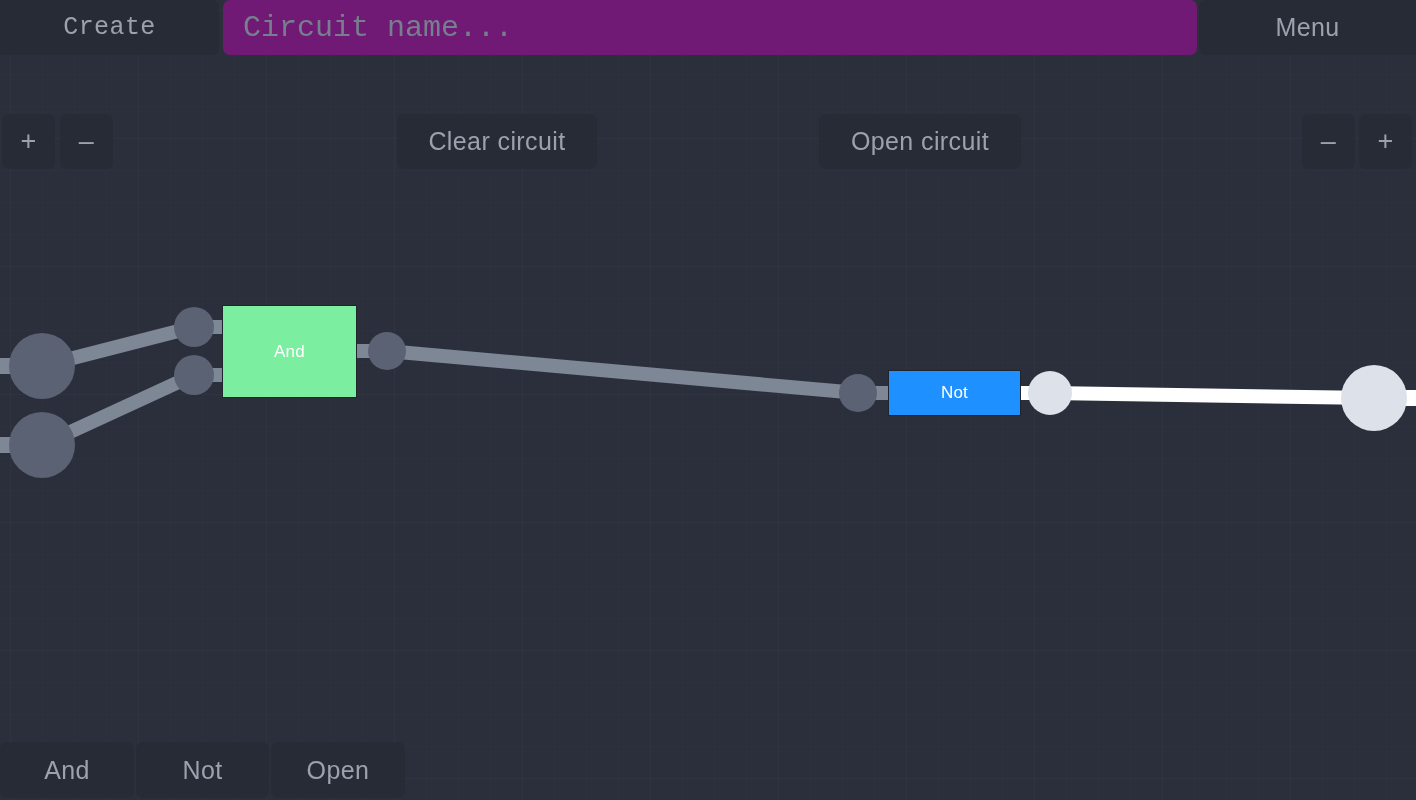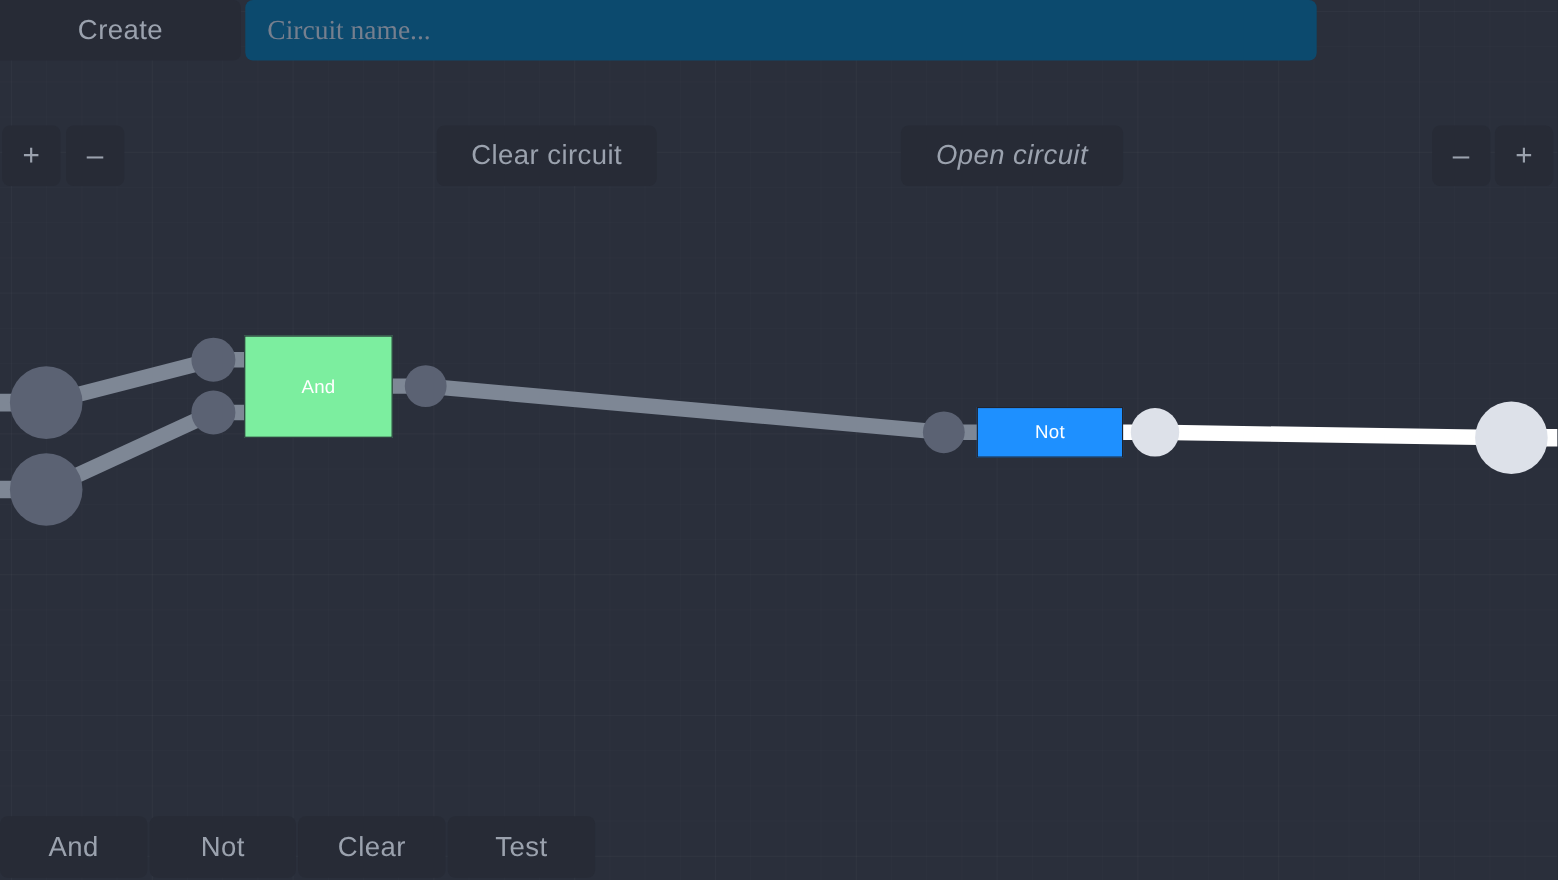--- a/index.html
+++ b/index.html
@@ -65,38 +65,38 @@
     border-radius: 7px;
     color: #9ba2ae;
     display: flex; align-items: center; justify-content: center;
     font-size: 25px;
     font-weight: 300;
     letter-spacing: .4px;
     cursor: pointer;
     user-select: none;
   }
 
-  #btn-create { position: absolute; left: 0;    top: 0; width: 219px; height: 55px; border-radius: 0 7px 7px 0; }
+  #btn-create { position: absolute; left: 0;    top: 0; width: 219px; height: 55px; border-radius: 0 7px 7px 0; font-family: Liberation Mono, monospace; }
   #circuit-name-field {
     position: absolute; left: 223px; top: 0; width: 974px; height: 55px;
-    background: #0c4a6e; border-radius: 7px;
+    background: #701a75; border-radius: 7px;
     border: none; outline: none;
     color: #c2c8d2;
-    font-family: Liberation Serif, serif;
-    font-size: 25px; font-weight: 300;
+    font-family: Liberation Mono, monospace;
+    font-size: 30px; font-weight: 300;
     padding: 0 20px;
   }
   #circuit-name-field::placeholder { color: #767f8e; }
   #btn-menu   { position: absolute; left: 1199px; top: 0; width: 217px; height: 55px; border-radius: 7px 0 0 7px; }
 
   #btn-zoom-in-left  { position: absolute; left: 2px;   top: 57px; width: 53px; height: 55px; font-size: 27px; }
   #btn-zoom-out-left { position: absolute; left: 60px;  top: 57px; width: 53px; height: 55px; font-size: 27px; }
   #btn-delete-circuit{ position: absolute; left: 397px; top: 57px; width: 200px; height: 55px; }
   #btn-clear-board   { position: absolute; left: 599px; top: 57px; width: 218px; height: 55px; }
-  #btn-open-circuit  { position: absolute; left: 819px; top: 57px; width: 202px; height: 55px; font-style: italic; }
+  #btn-open-circuit  { position: absolute; left: 819px; top: 57px; width: 202px; height: 55px; }
   #btn-zoom-out-right{ position: absolute; left: 1302px;top: 57px; width: 53px; height: 55px; font-size: 27px; }
   #btn-zoom-in-right { position: absolute; left: 1359px;top: 57px; width: 53px; height: 55px; font-size: 27px; }
 
   
   #palette {
     position: absolute; left: 0; bottom: 2px;
     height: 56px;
     display: flex; gap: 2px;
     z-index: 10;
   }
@@ -150,37 +150,37 @@
           <span>Not</span>
         </div>
       </div>
   </div>
 
   <div id="topbar">
     <div class="tb" id="btn-create">Create</div>
 
     <input id="circuit-name-field" placeholder="Circuit name..." style="">
 
+    <div class="tb" id="btn-menu">Menu</div>
   </div>
 
   <div id="row2">
     <div class="tb" id="btn-zoom-in-left">+</div>
 
     <div class="tb" id="btn-zoom-out-left">–</div>
 
     <div class="tb" id="btn-delete-circuit">Clear circuit</div>
 
 
     <div class="tb" id="btn-open-circuit">Open circuit</div>
 
     <div class="tb" id="btn-zoom-out-right">–</div>
 
     <div class="tb" id="btn-zoom-in-right">+</div>
   </div>
 
   <div id="palette">
       <div class="palette-btn" style="width: 134px;">And</div>
       <div class="palette-btn" style="width: 133px;">Not</div>
-      <div class="palette-btn" style="width: 134px;">Clear</div>
-      <div class="palette-btn" style="width: 134px;">Test</div>
+      <div class="palette-btn" style="width: 134px;">Open</div>
     </div>
 
 </div>
 
 </body></html>

